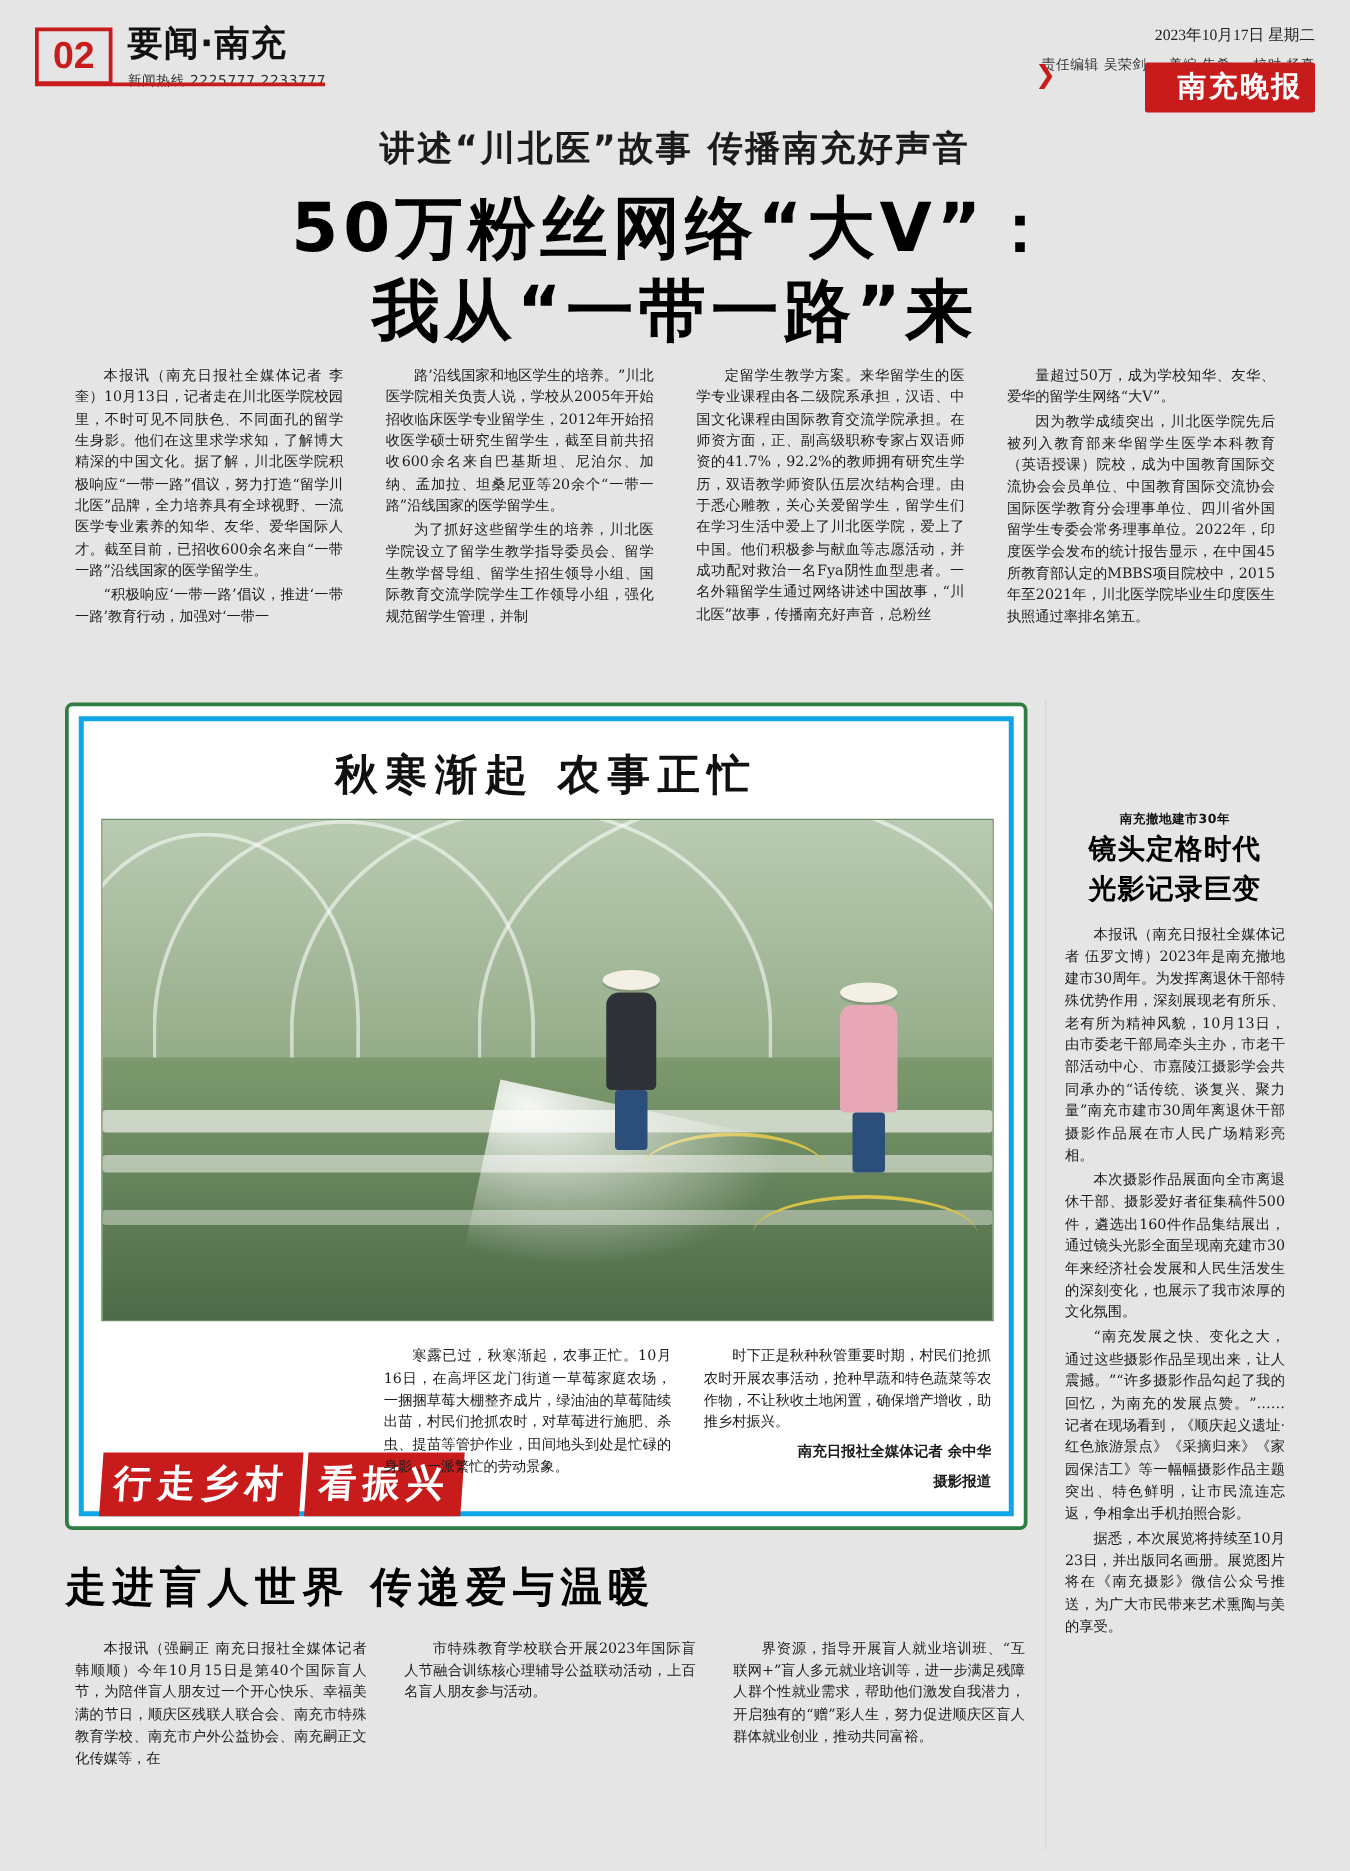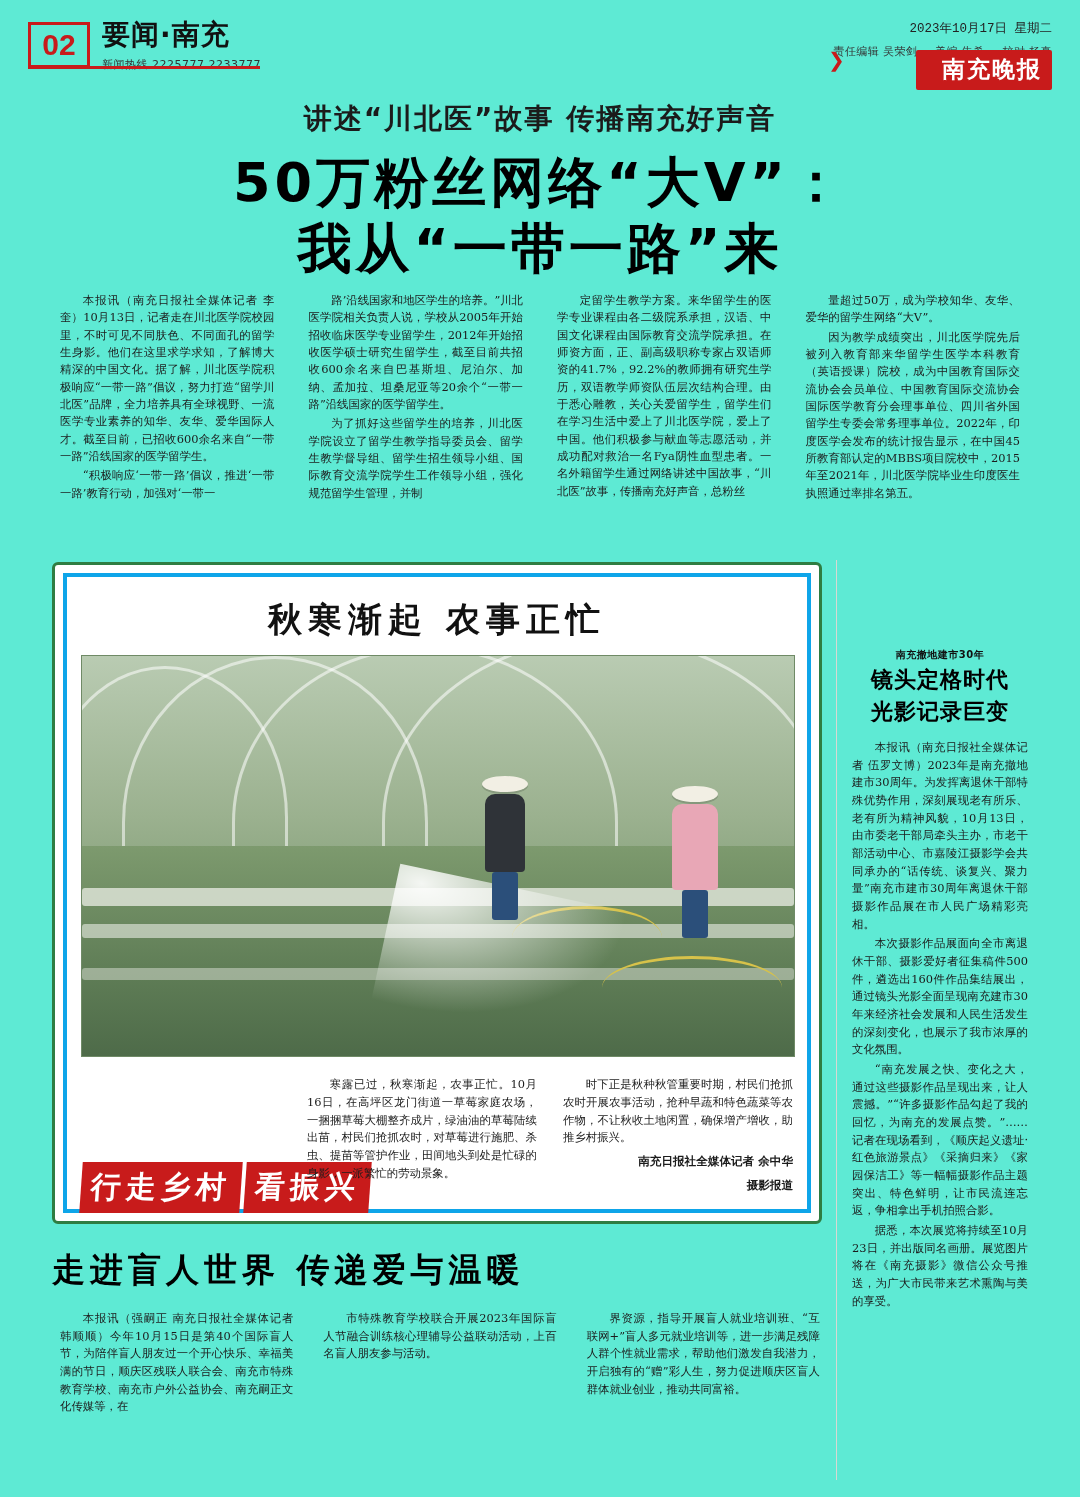--- a/index.html
+++ b/index.html
@@ -7,21 +7,21 @@
     width:1080px;height:1497px;
     background:#fbfbf9;
     font-family:"Liberation Serif","DejaVu Serif",serif;
     color:#1a1a1a;
     position:relative;
     overflow:hidden;
   }
   .page{
     position:relative;width:1080px;height:1497px;
     padding:0;box-sizing:border-box;
-    background:#5eead4;
+    background:#e5e5e5;
   }
 
   
   .masthead{
     position:absolute;left:28px;top:20px;right:28px;height:62px;
   }
   .mh-left{position:absolute;left:0;top:0;display:flex;align-items:flex-start;}
   .pagenum{
     width:56px;height:40px;border:3px solid #c81b1b;color:#c81b1b;
     font-family:"Liberation Sans",sans-serif;font-weight:bold;font-size:30px;
@@ -39,21 +39,21 @@
     font-family:"DejaVu Sans","Liberation Sans",sans-serif;
   }
   .mh-rule{
     position:absolute;left:0;top:46px;width:232px;height:3px;background:#c81b1b;
   }
   .mh-right{
     position:absolute;right:0;top:0;text-align:right;
   }
   .mh-date{
     font-size:12.5px;color:#222;margin-bottom:7px;
-    font-family:Liberation Mono, monospace;
+    font-family:Liberation Serif, serif;
   }
   .mh-credits{
     font-size:11px;color:#333;letter-spacing:0.4px;
     font-family:"DejaVu Sans","Liberation Sans",sans-serif;
   }
   .mh-credits span{margin-left:14px;}
   .logo-box{
     position:absolute;right:0;top:30px;
     background:#c81b1b;color:#fff;
     font-family:"DejaVu Sans","Liberation Sans",sans-serif;

